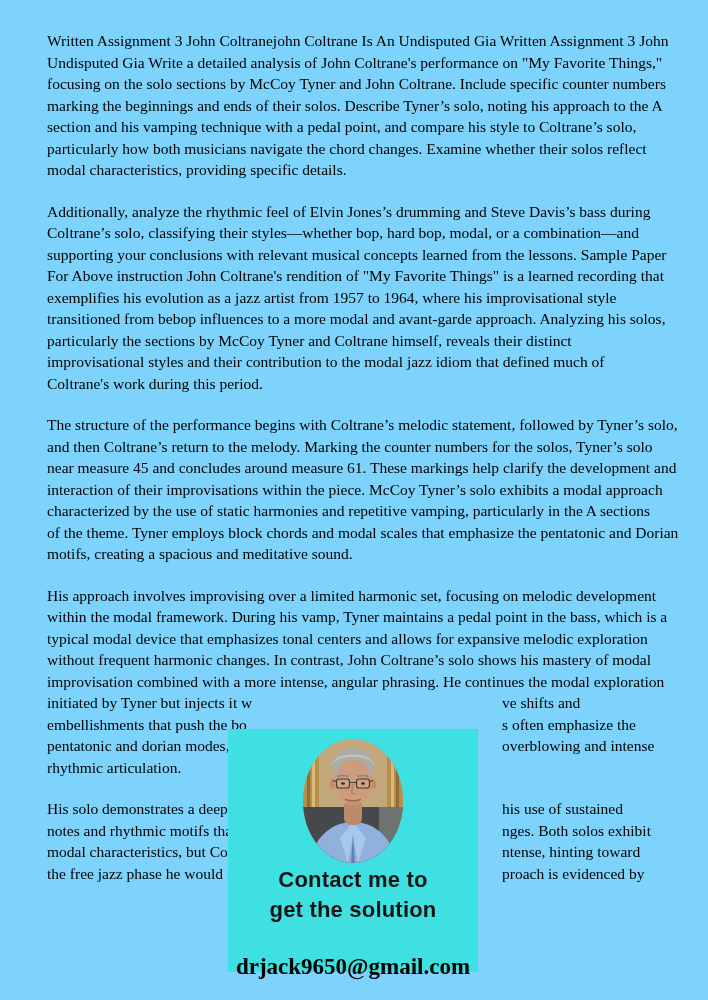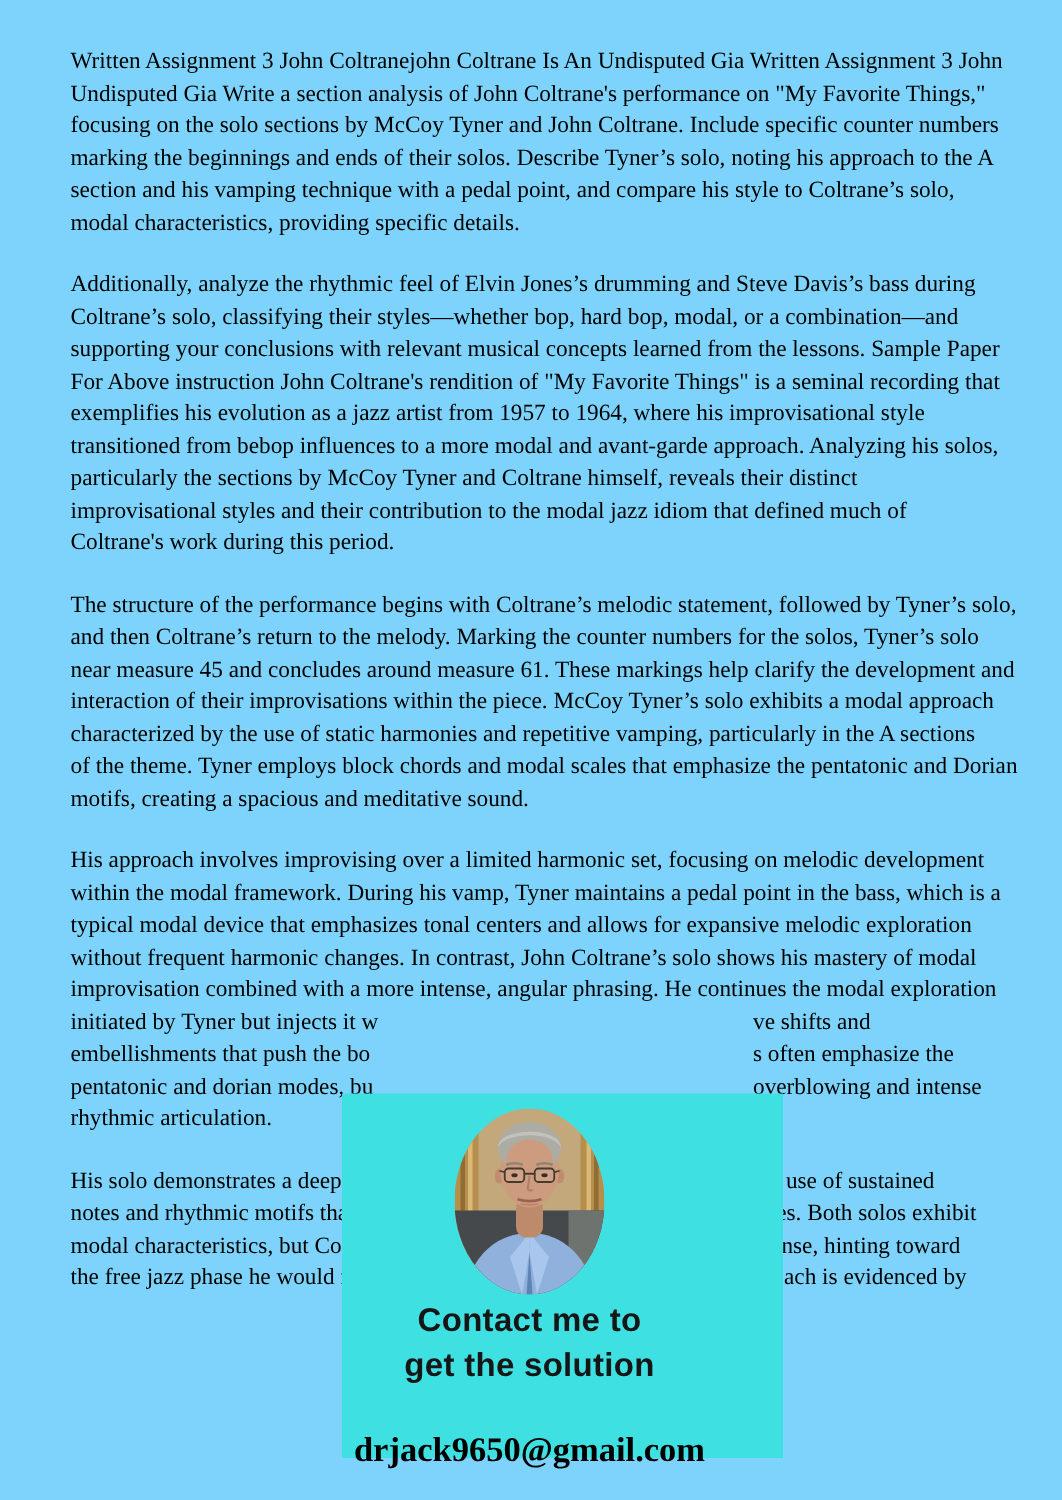--- a/index.html
+++ b/index.html
@@ -76,31 +76,32 @@
   }
 </style>
 </head>
 <body>
 
 <div class="page">
 
   <div class="doc-text" style="color: rgb(0, 0, 0);">
       <div class="para">
         <div class="tline">Written Assignment 3 John Coltranejohn Coltrane Is An Undisputed Gia Written Assignment 3 John</div>
-        <div class="tline">Undisputed Gia Write a section analysis of John Coltrane's performance on "My Favorite Things,"</div>
+        <div class="tline">Undisputed Gia Write a detailed analysis of John Coltrane's performance on "My Favorite Things,"</div>
         <div class="tline">focusing on the solo sections by McCoy Tyner and John Coltrane. Include specific counter numbers</div>
         <div class="tline">marking the beginnings and ends of their solos. Describe Tyner’s solo, noting his approach to the A</div>
         <div class="tline">section and his vamping technique with a pedal point, and compare his style to Coltrane’s solo,</div>
+        <div class="tline">particularly how both musicians navigate the chord changes. Examine whether their solos reflect</div>
         <div class="tline">modal characteristics, providing specific details.</div>
       </div>
       <div class="para">
         <div class="tline">Additionally, analyze the rhythmic feel of Elvin Jones’s drumming and Steve Davis’s bass during</div>
         <div class="tline">Coltrane’s solo, classifying their styles—whether bop, hard bop, modal, or a combination—and</div>
         <div class="tline">supporting your conclusions with relevant musical concepts learned from the lessons. Sample Paper</div>
-        <div class="tline">For Above instruction John Coltrane's rendition of "My Favorite Things" is a seminal recording that</div>
+        <div class="tline">For Above instruction John Coltrane's rendition of "My Favorite Things" is a learned recording that</div>
         <div class="tline">exemplifies his evolution as a jazz artist from 1957 to 1964, where his improvisational style</div>
         <div class="tline">transitioned from bebop influences to a more modal and avant-garde approach. Analyzing his solos,</div>
         <div class="tline">particularly the sections by McCoy Tyner and Coltrane himself, reveals their distinct</div>
         <div class="tline">improvisational styles and their contribution to the modal jazz idiom that defined much of</div>
         <div class="tline">Coltrane's work during this period.</div>
       </div>
       <div class="para">
         <div class="tline">The structure of the performance begins with Coltrane’s melodic statement, followed by Tyner’s solo,</div>
         <div class="tline">and then Coltrane’s return to the melody. Marking the counter numbers for the solos, Tyner’s solo</div>
         <div class="tline">near measure 45 and concludes around measure 61. These markings help clarify the development and</div>
@@ -121,21 +122,21 @@
         <div class="tline">rhythmic articulation.</div>
       </div>
       <div class="para">
         <div class="tline"><span>His solo demonstrates a deep un</span><span class="frag-right">his use of sustained</span></div>
         <div class="tline"><span>notes and rhythmic motifs that e</span><span class="frag-right">nges. Both solos exhibit</span></div>
         <div class="tline"><span>modal characteristics, but Coltra</span><span class="frag-right">ntense, hinting toward</span></div>
         <div class="tline"><span>the free jazz phase he would ful</span><span class="frag-right">proach is evidenced by</span></div>
       </div>
     </div>
 
-  <div class="overlay" style="background: rgb(62, 224, 226); padding-left: 44px;">
+  <div class="overlay" style="background: rgb(62, 224, 226);">
     <div class="photo">
       <svg viewBox="0 0 100 124" xmlns="http://www.w3.org/2000/svg">
 
         <rect x="0" y="0" width="100" height="124" fill="#C3A87C"></rect>
 
         <rect x="0" y="0" width="16" height="124" fill="#B68F4C"></rect>
         <rect x="4" y="0" width="3" height="124" fill="#8F6D33"></rect>
         <rect x="9" y="0" width="3" height="124" fill="#D9B878"></rect>
         <rect x="84" y="0" width="16" height="124" fill="#B68F4C"></rect>
         <rect x="88" y="0" width="3" height="124" fill="#D9B878"></rect>

